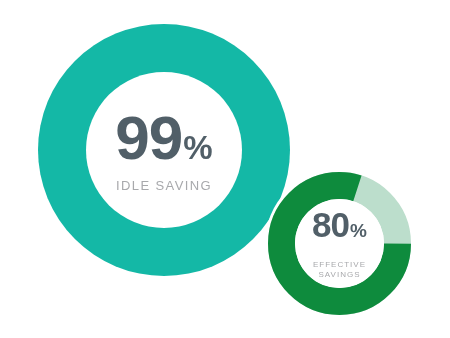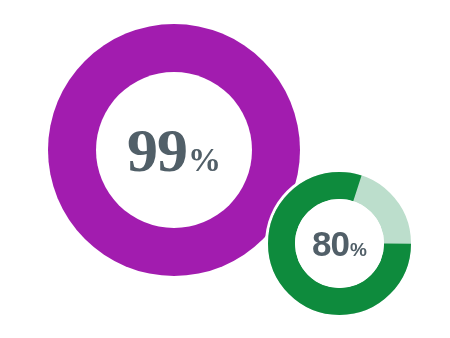--- a/index.html
+++ b/index.html
@@ -31,26 +31,25 @@
     border-radius: 50%;
     background: #ffffff;
     display: flex;
     flex-direction: column;
     align-items: center;
     justify-content: center;
   }
 
   
   #donut-idle-saving {
-    left: 48px;
+    left: 38px;
     top: 24px;
     width: 252px;
     height: 252px;
-    background: #a21caf;
-    font-family: Liberation Serif, serif;
+    background: #14b8a6;
   }
   #donut-idle-saving .donut-hole {
     left: 48px;
     top: 48px;
     width: 156px;
     height: 156px;
   }
 
   
   #donut-effective-savings {
@@ -114,33 +113,36 @@
 <body>
 
 <div id="infographic">
 
   <div class="donut" id="donut-idle-saving">
     <div class="donut-hole">
       <div class="value" id="idle-value">
         <span>99</span>
           <span class="pct">%</span>
       </div>
+      <div class="caption" id="idle-caption">IDLE SAVING</div>
     </div>
   </div>
 
   <div class="donut" id="donut-effective-savings">
 
     <svg class="ring-svg" viewBox="0 0 143 143">
 
       <circle cx="71.5" cy="71.5" r="58" fill="none" stroke="#bcdecc" stroke-width="27"></circle>
 
       <circle cx="71.5" cy="71.5" r="58" fill="none" stroke="#0e8b3d" stroke-width="27" stroke-dasharray="291.5397982531328 72.88494956328319" stroke-dashoffset="-91.106186954104" transform="rotate(-90 71.5 71.5)"></circle>
     </svg>
 
     <div class="donut-hole">
       <div class="value" id="effective-value">
         <span>80</span>
           <span class="pct">%</span>
       </div>
+      <div class="caption" id="effective-caption">EFFECTIVE
+SAVINGS</div>
     </div>
   </div>
 
 </div>
 
 </body></html>

